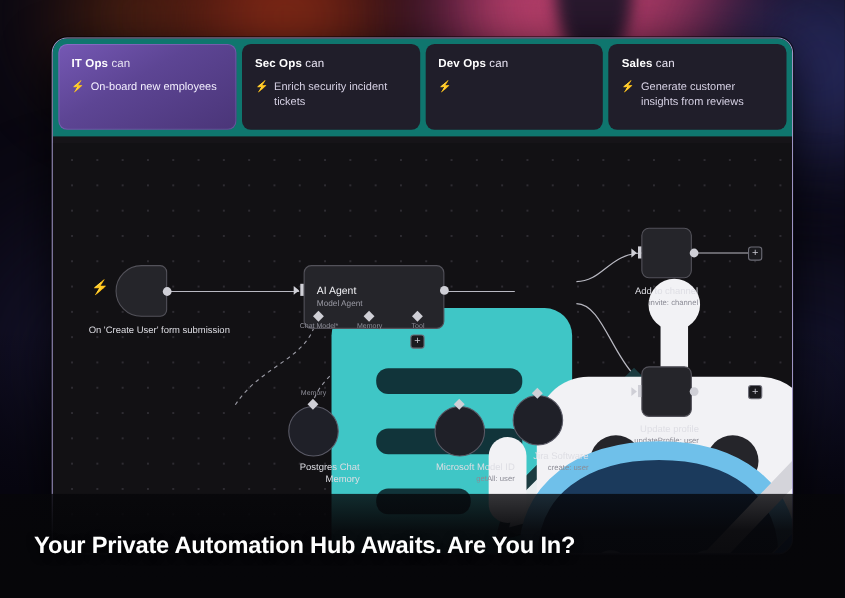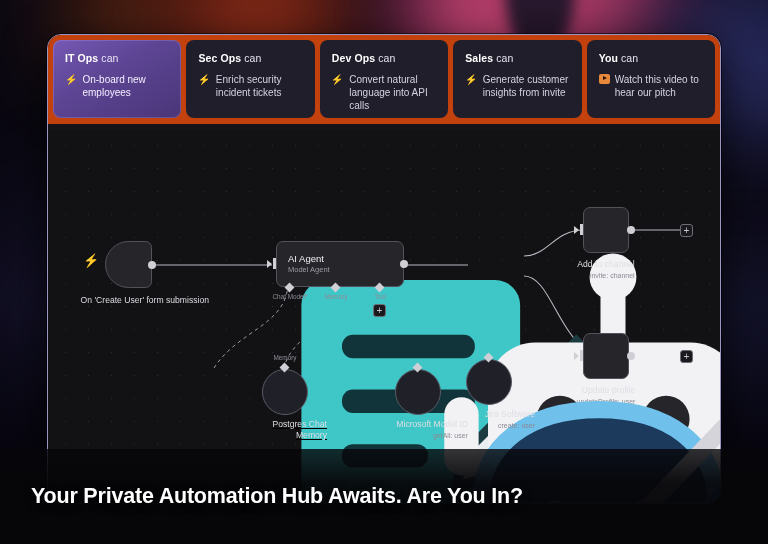--- a/index.html
+++ b/index.html
@@ -28,21 +28,21 @@
   .window {
     position: absolute; left: 47px; top: 34px; width: 674px; height: 470px;
     border-radius: 14px;
     background: #161418;
     border: 1.5px solid #9d93c4;
     box-shadow: 0 0 0 1px rgba(0,0,0,.6), 0 14px 44px rgba(0,0,0,.75);
     overflow: hidden;
   }
 
   
-  .tabs { display: flex; gap: 5px; padding: 5px 5px 6px 5px; background: #c2410c; }
+  .tabs { display: flex; gap: 5px; padding: 5px 5px 6px 5px; background: #0f766e; }
   .tab {
     flex: 1 1 0; min-width: 0; height: 78px;
     border-radius: 8px;
     background: #201e2a;
     padding: 12px 11px 10px 12px;
     position: relative;
     cursor: pointer;
   }
   .tab.active {
     background: linear-gradient(150deg, #7558b4 0%, #5d4594 42%, #4a3578 100%);
@@ -161,45 +161,34 @@
         </div>
       </div>
 
       <div class="tab">
         <div class="tab-head">
           <b>Dev Ops</b>
           <span>can</span>
         </div>
         <div class="tab-body">
           <span class="tab-ico bolt">⚡</span>
-          <span class="tab-text">Convert natural language into API calls</span>
         </div>
       </div>
 
       <div class="tab">
         <div class="tab-head">
           <b>Sales</b>
           <span>can</span>
         </div>
         <div class="tab-body">
           <span class="tab-ico bolt">⚡</span>
-          <span class="tab-text">Generate customer insights from invite</span>
-        </div>
-      </div>
-
-      <div class="tab">
-        <div class="tab-head">
-          <b>You</b>
-          <span>can</span>
-        </div>
-        <div class="tab-body">
-          <span class="tab-ico"><span class="vid"></span></span>
-          <span class="tab-text">Watch this video to hear our pitch</span>
-        </div>
-      </div>
+          <span class="tab-text">Generate customer insights from reviews</span>
+        </div>
+      </div>
+
     </div>
 
     <div class="canvas">
       <div class="flow">
 
         <svg viewBox="0 0 674 375">
           <g stroke="#b9b9c2" stroke-width="1.1" fill="none">
             <path d="M104,135 L224,135"></path>
             <path d="M356,135 L420,135"></path>
             <path d="M476,126 C500,126 506,100 536,100"></path>
@@ -229,21 +218,21 @@
             </svg>
           </div>
           <div class="bolt-trig" style="left:-22px; top:12px;">⚡</div>
           <div class="dot" style="left:43px; top:20px;"></div>
           <div class="nlabel" style="left:24px; top:54px; width:160px;">
             <div class="ntitle" style="white-space:normal;">On 'Create User' form submission</div>
           </div>
         </div>
 
         <div class="node" style="left:228px; top:111px;">
-          <div class="nbox wide" style="width:128px;height:46px;align-items:center;">
+          <div class="nbox wide" style="width:128px;height:58px;align-items:center;">
             <svg width="23" height="23" viewBox="0 0 24 24">
               <rect x="4" y="6.5" width="16" height="12" rx="3" fill="#f2f2f5"></rect>
               <rect x="11.2" y="2.6" width="1.6" height="3.6" fill="#f2f2f5"></rect>
               <circle cx="12" cy="2.3" r="1.5" fill="#f2f2f5"></circle>
               <rect x="1.2" y="10" width="2.2" height="5" rx="1.1" fill="#f2f2f5"></rect>
               <rect x="20.6" y="10" width="2.2" height="5" rx="1.1" fill="#f2f2f5"></rect>
               <circle cx="8.6" cy="11.4" r="1.5" fill="#25252a"></circle>
               <circle cx="15.4" cy="11.4" r="1.5" fill="#25252a"></circle>
               <rect x="8" y="14.6" width="8" height="2.1" rx="1" fill="#25252a"></rect>
             </svg>
@@ -316,21 +305,21 @@
           <div class="ncircle">
             <svg width="21" height="21" viewBox="0 0 24 24">
               <path d="M12 2.6c-4.4 0-7.6 2.2-7.6 6.1 0 3.4 1.1 7.4 2.6 9.9.7 1.2 1.7 1.9 2.5 1.5.6-.3.5-1.2.4-2.1 1.3.3 2.7.3 4 0 0 .9-.1 1.8.5 2.1.8.4 1.8-.3 2.5-1.5 1.5-2.5 2.6-6.5 2.6-9.9 0-3.9-3.1-6.1-7.5-6.1z" fill="#1b3a5c" stroke="#6fc0ea" stroke-width="1.1"></path>
               <circle cx="9.2" cy="9.4" r="1" fill="#cfe9f8"></circle>
               <circle cx="14.8" cy="9.4" r="1" fill="#cfe9f8"></circle>
               <path d="M9.5 14.5c1.6.7 3.4.7 5 0" stroke="#6fc0ea" stroke-width="1" fill="none"></path>
             </svg>
           </div>
           <div class="diamond" style="left:19px; top:-5px;"></div>
           <div class="clabel" style="left:23px; top:-15px;">Memory</div>
-          <div class="nlabel" style="left:23px; top:50px; width:84px;text-decoration:underline;">
+          <div class="nlabel" style="left:23px; top:50px; width:84px;">
             <div class="ntitle" style="white-space:normal;">Postgres Chat Memory</div>
           </div>
         </div>
 
         <div class="node" style="left:347px; top:239px;">
           <div class="ncircle">
             <svg width="21" height="21" viewBox="0 0 24 24">
               <path d="M12 3.2L20.4 12 12 20.8 3.6 12z" fill="none" stroke="#d4d4da" stroke-width="1.1"></path>
               <path d="M12 7.4L16.6 12 12 16.6 7.4 12z" fill="none" stroke="#d4d4da" stroke-width="1.1"></path>
               <path d="M9.6 12L12 9.6 14.4 12 12 14.4z" fill="#d4d4da"></path>

